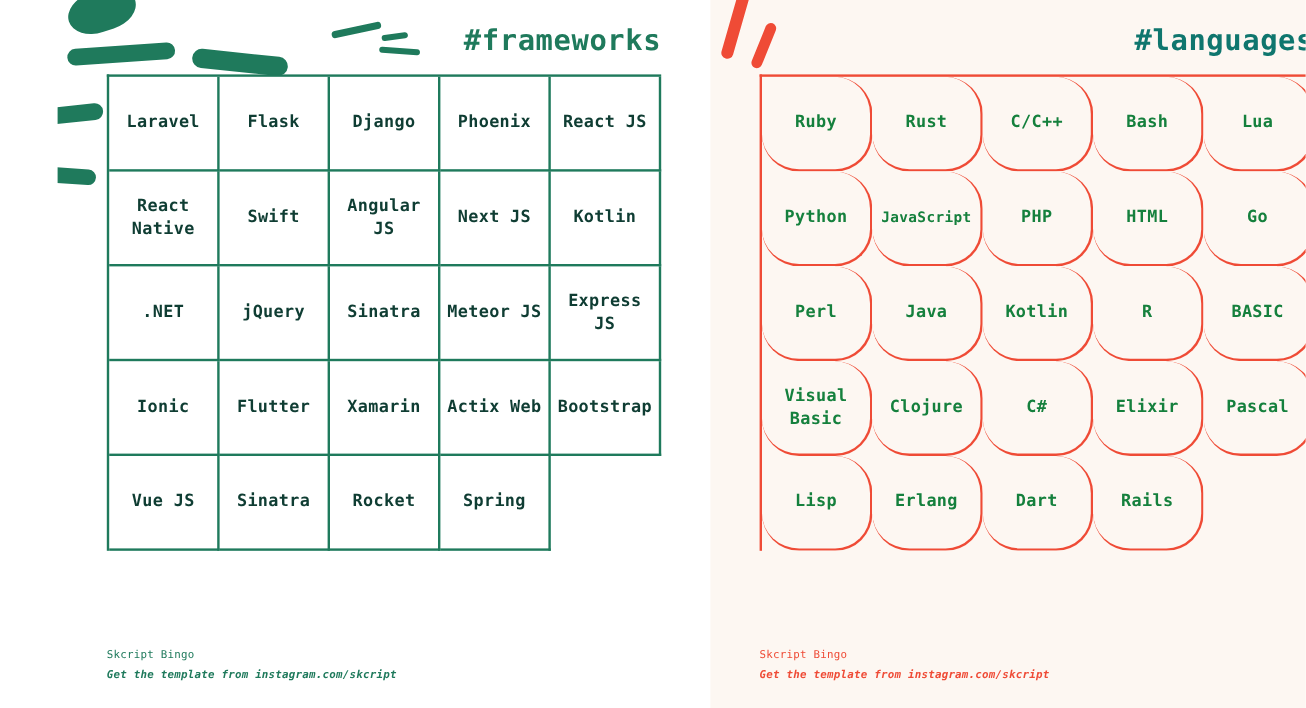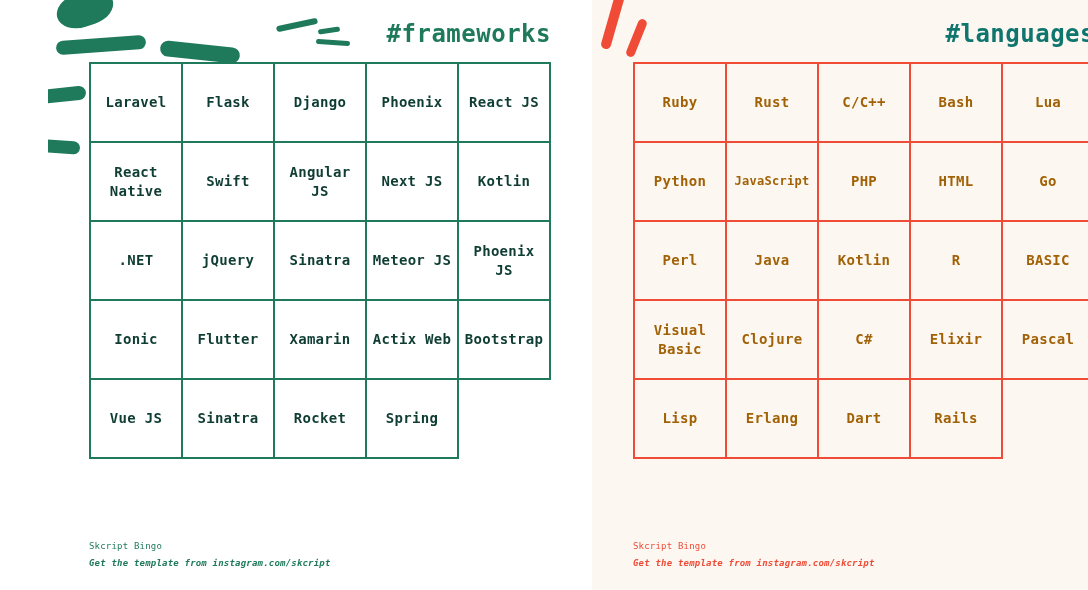--- a/index.html
+++ b/index.html
@@ -76,21 +76,22 @@
     letter-spacing: 0.3px;
   }
   .grid-left .cell {
     border-right: 2px solid #1f7a5c;
     border-bottom: 2px solid #1f7a5c;
     color: #0f3d33;
   }
   .grid-right .cell {
     border-right: 2px solid #ef4b36;
     border-bottom: 2px solid #ef4b36;
-    color: #a16207;
+    color: #15803d;
+    border-radius: 31px;
   }
   .cell.small { font-size: 12px; }
 
   
   .footer {
     position: absolute;
     left: 41px;
     bottom: 18px;
     font-size: 9px;
     line-height: 1.9;
@@ -158,21 +159,21 @@
       <div class="cell">Swift</div>
       <div class="cell">Angular JS</div>
       <div class="cell">Next JS</div>
 
       <div class="cell">Kotlin</div>
       <div class="cell">.NET</div>
       <div class="cell">jQuery</div>
       <div class="cell">Sinatra</div>
       <div class="cell">Meteor JS</div>
 
-      <div class="cell">Phoenix JS</div>
+      <div class="cell">Express JS</div>
       <div class="cell">Ionic</div>
       <div class="cell">Flutter</div>
       <div class="cell">Xamarin</div>
       <div class="cell">Actix Web</div>
 
       <div class="cell">Bootstrap</div>
       <div class="cell">Vue JS</div>
       <div class="cell">Sinatra</div>
       <div class="cell">Rocket</div>
       <div class="cell">Spring</div>

